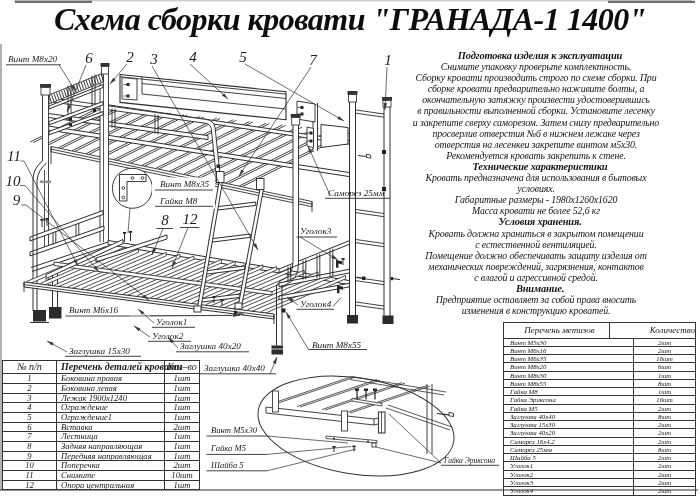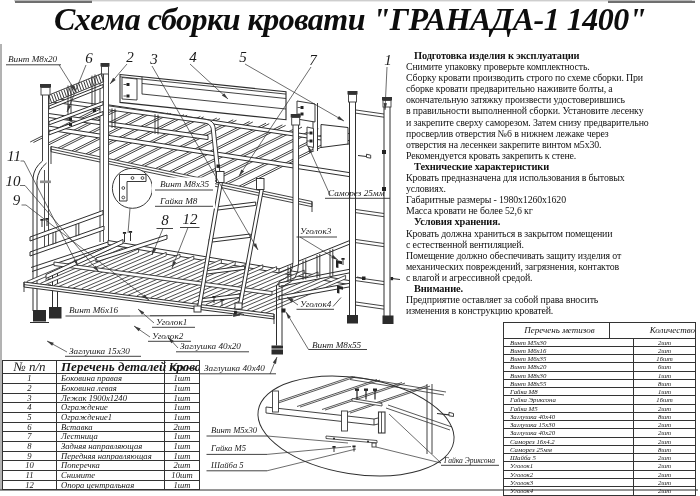--- a/index.html
+++ b/index.html
@@ -2,29 +2,29 @@
 <html><head><meta charset="utf-8">
 <style>
 html,body{margin:0;padding:0;}
 #page{position:relative;width:700px;height:496px;background:#ffffff;overflow:hidden;
   font-family:"Liberation Serif",serif;}
 #draw{position:absolute;left:0;top:0;}
 .title{position:absolute;left:0;top:1px;width:700px;text-align:center;
   font-family:"Liberation Serif",serif;font-weight:bold;font-style:italic;font-size:32px;color:#0d0d0d;
   letter-spacing:-0.5px;}
 .instr{position:absolute;left:406px;top:50px;width:260px;color:#131313;
-  font-size:9.9px;line-height:11.1px;letter-spacing:-0.15px;}
+  font-style:italic;font-size:9.9px;line-height:11.1px;letter-spacing:-0.15px;text-align:center;}
 .instr .ib{font-weight:bold;padding-left:8px;font-size:10.4px;}
 .ltab{position:absolute;border:1px solid #333;font-style:italic;color:#161616;}
 .lrow{display:flex;border-top:1px solid #333;overflow:hidden;box-sizing:border-box;}
 .lrow:first-child{border-top:none;}
 .lc1{width:53px;text-align:center;border-right:1px solid #333;font-size:8.6px;}
 .lc2{width:103px;padding-left:4px;border-right:1px solid #333;font-size:8.6px;white-space:nowrap;}
 .lc3{flex:1;text-align:center;font-size:8.6px;}
-.lhead .lc1,.lhead .lc2,.lhead .lc3{font-size:13px;}
+.lhead .lc1,.lhead .lc2,.lhead .lc3{font-size:10px;}
 .htab{position:absolute;border:1px solid #333;font-style:italic;color:#161616;}
 .hrow{display:flex;border-top:1px solid #333;overflow:hidden;box-sizing:border-box;}
 .hrow:first-child{border-top:none;}
 .hc1{width:123px;padding-left:6px;border-right:1px solid #333;font-size:6.8px;white-space:nowrap;}
 .hc2{flex:1;text-align:center;font-size:6.6px;}
 .hhead .hc1,.hhead .hc2{font-size:9.0px;}
 </style></head>
 <body>
 <div id="page">
 

